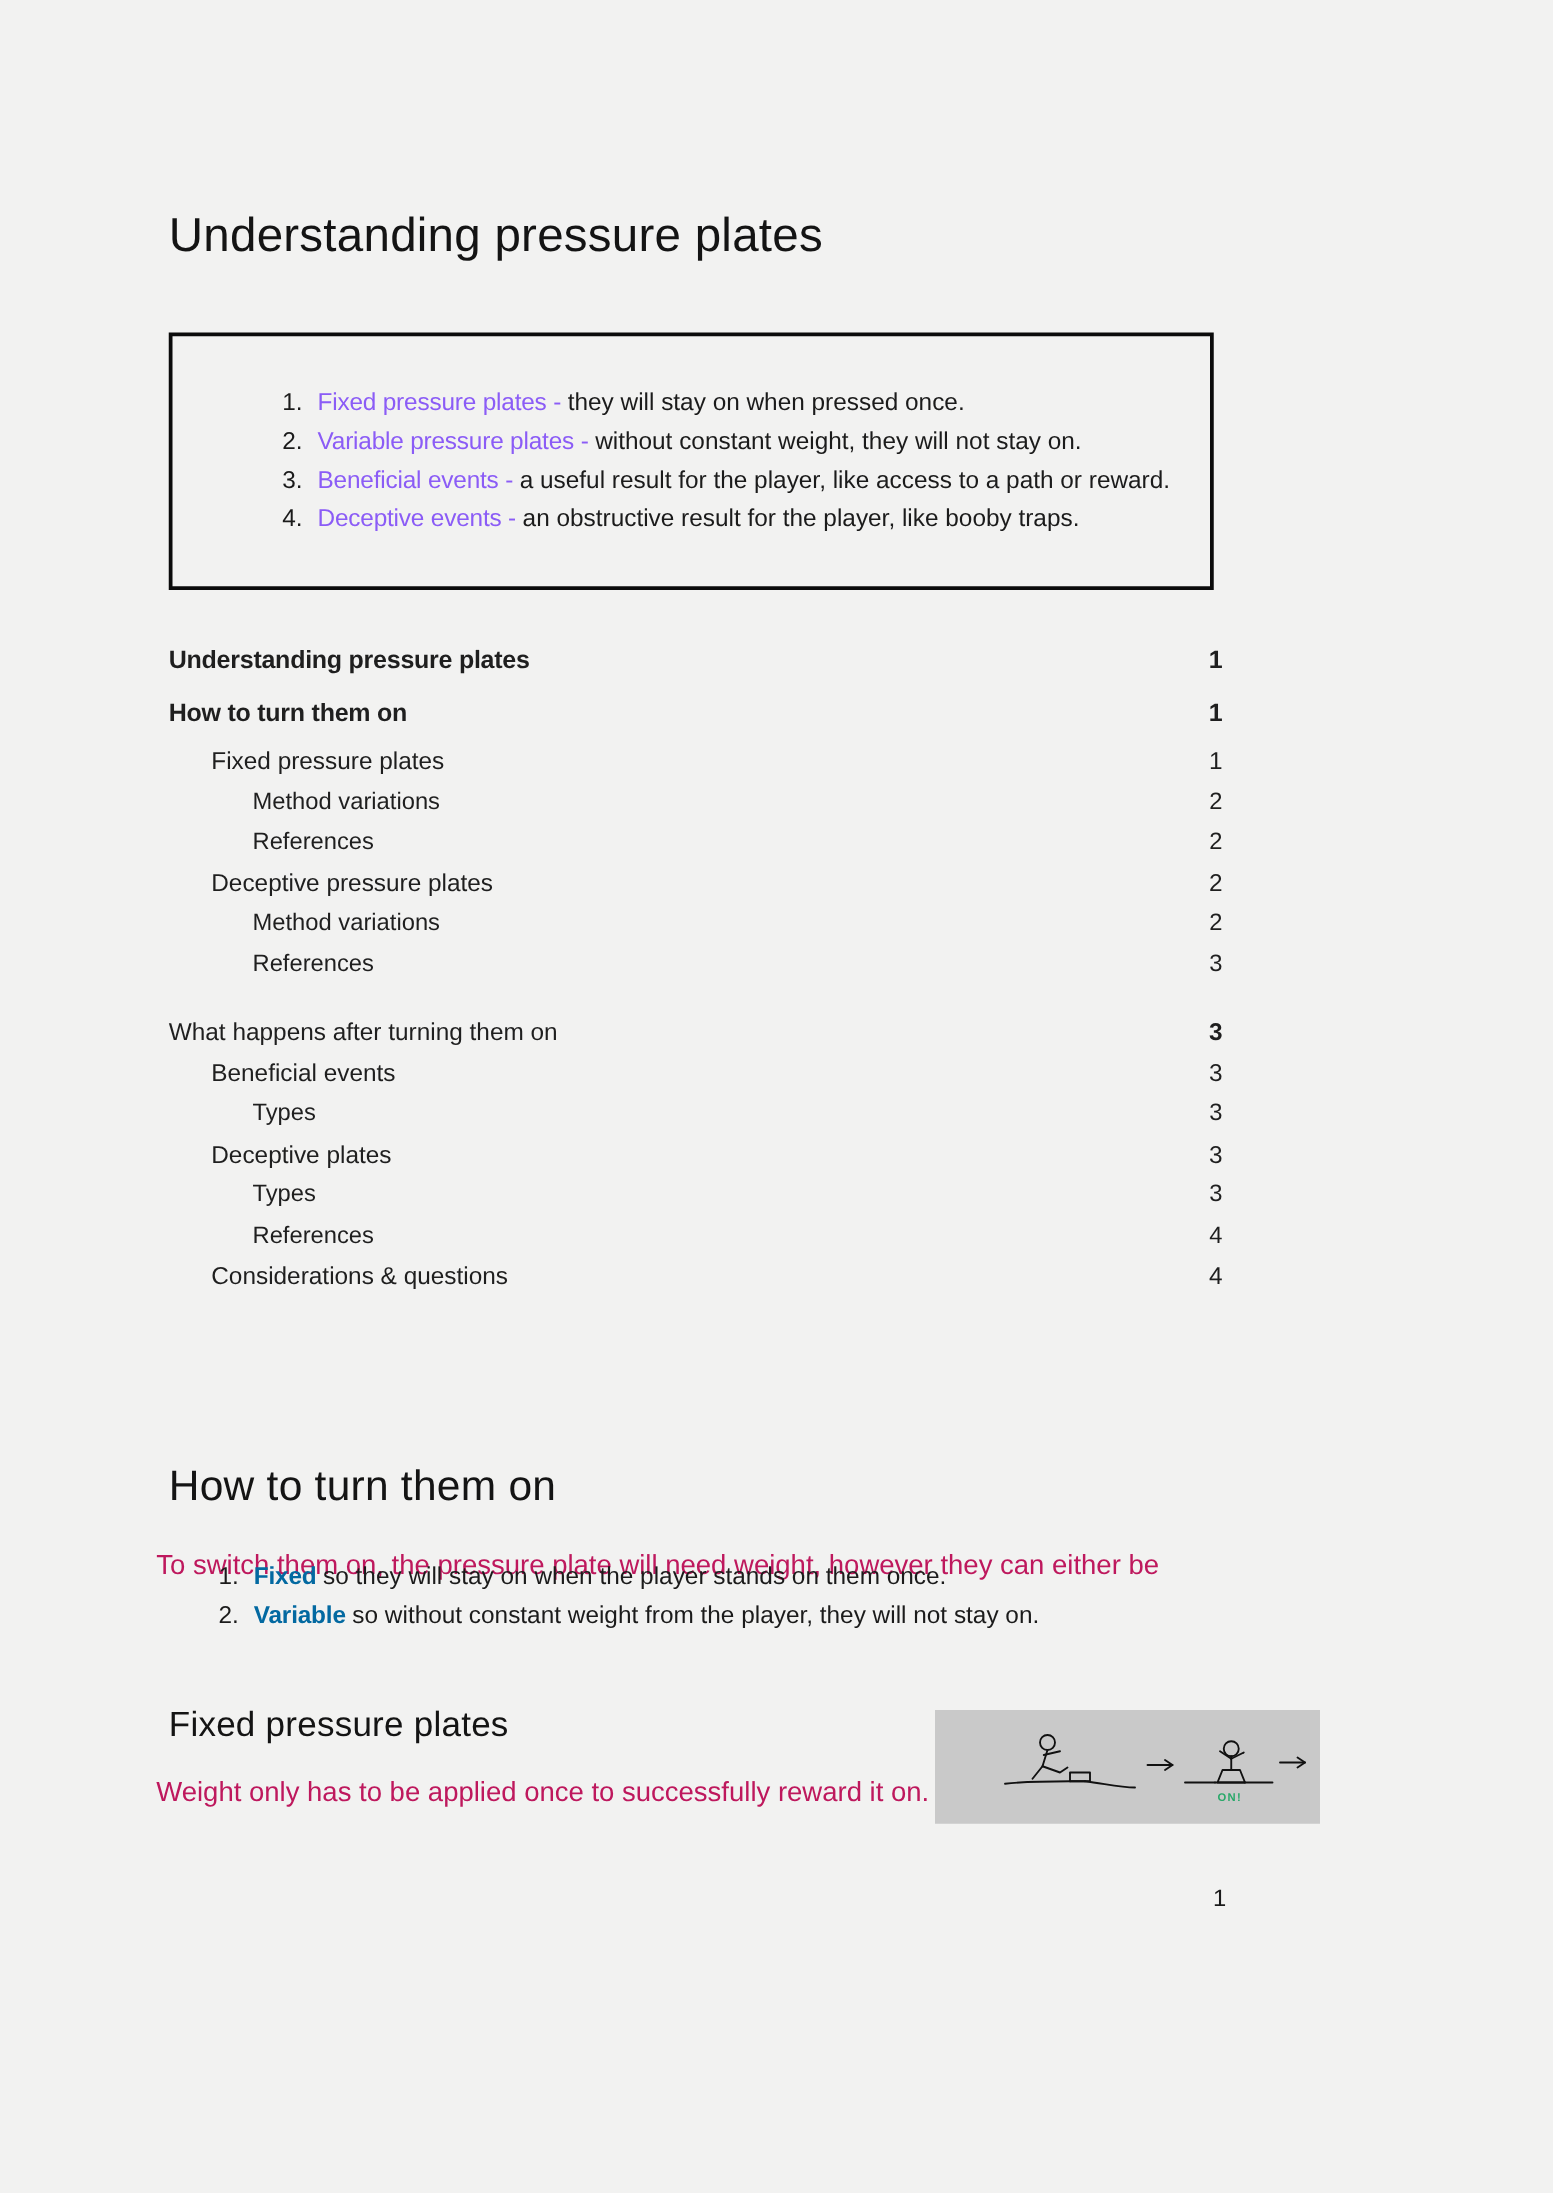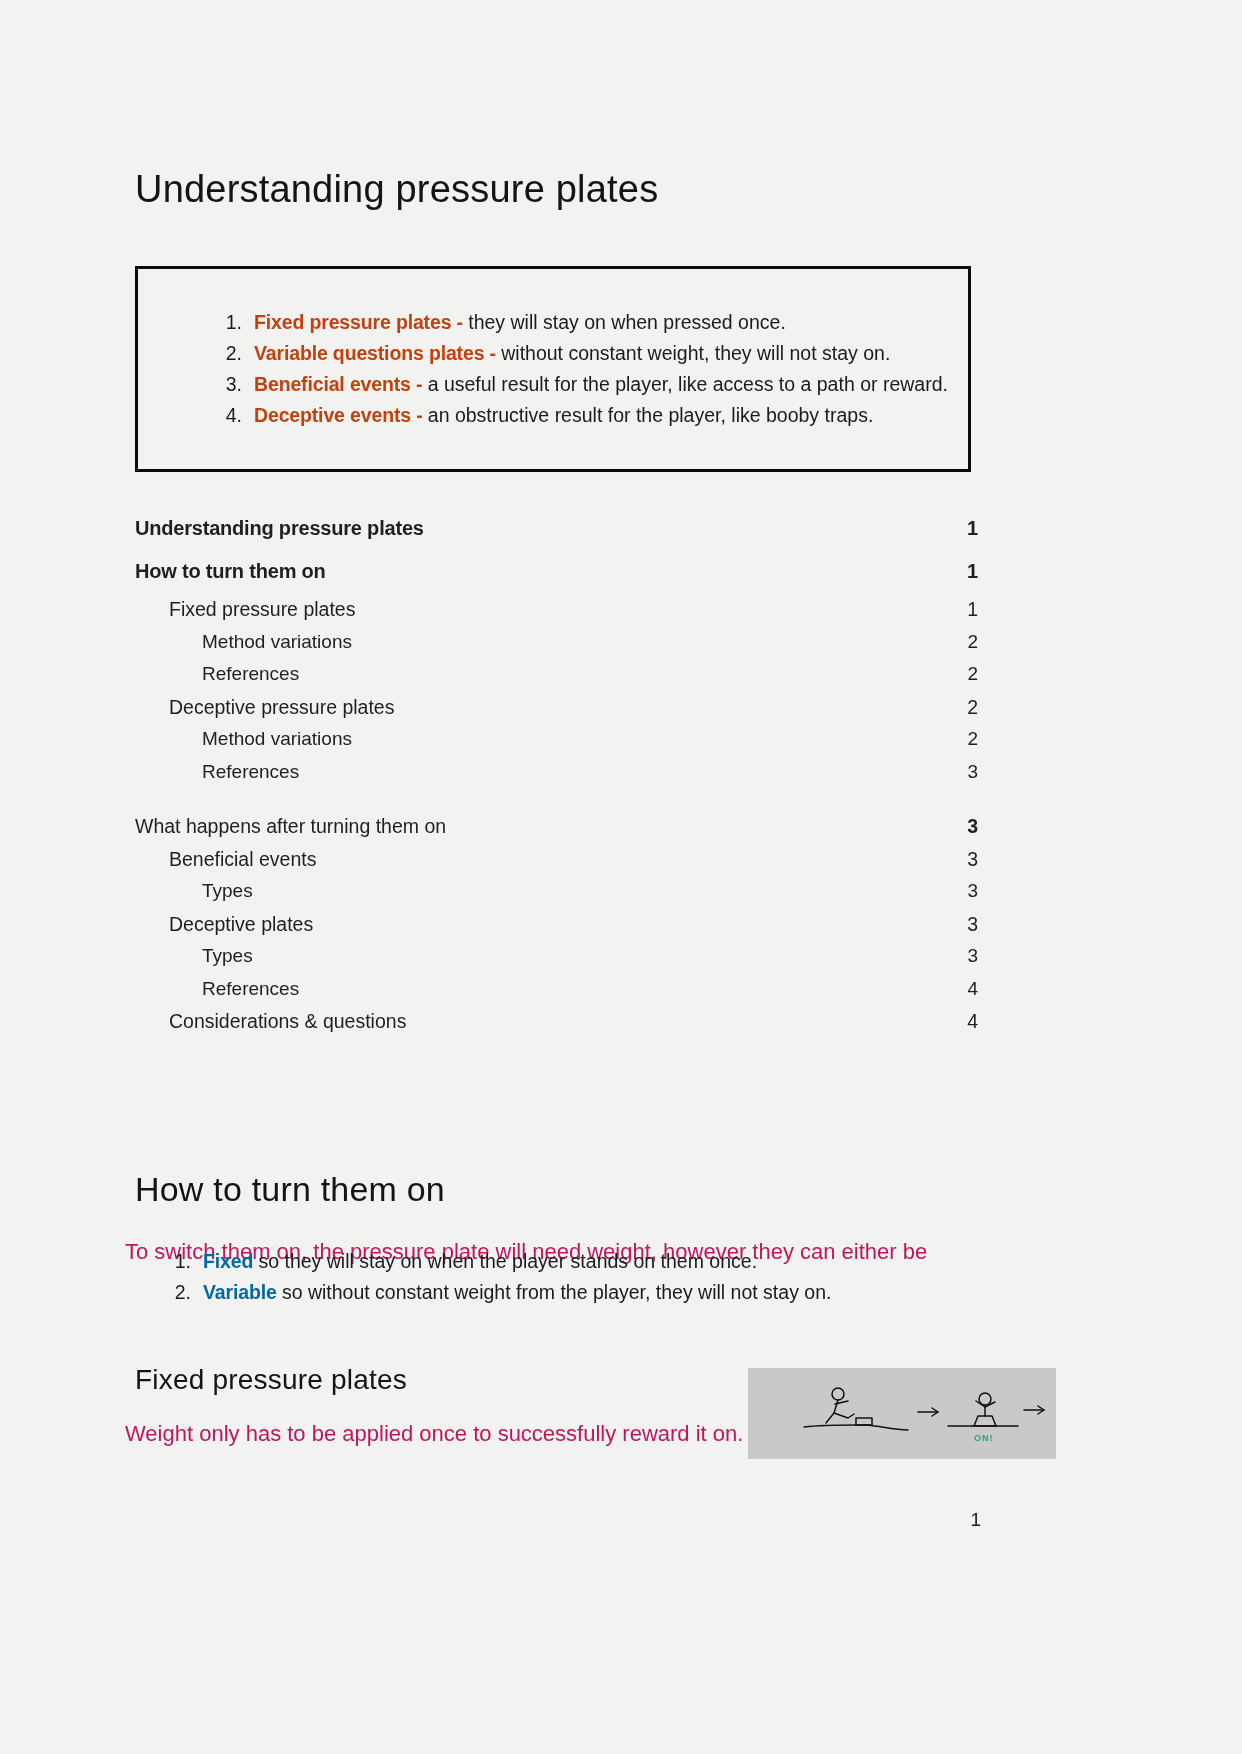--- a/index.html
+++ b/index.html
@@ -67,23 +67,23 @@
   }
   .callout-list li .num {
     position: absolute;
     left: 38px;
     top: 0;
     width: 26px;
     text-align: right;
     color: #1b1b1b;
   }
   .callout-list li .lead {
-    font-weight: 700;
+    font-weight: 400;
     letter-spacing: -0.15px;
-    color: #c2410c;
+    color: #8b5cf6;
   }
 
   
   .toc {
     position: absolute;
     left: 135px;
     top: 468px;
     width: 843px;
   }
   .toc-row {
@@ -215,21 +215,21 @@
 <div class="page">
 
   <div class="doc-title">Understanding pressure plates</div>
 
   <div class="callout">
     <ul class="callout-list">
       <li>
         <span class="num">1.</span><span class="lead">Fixed pressure plates - </span><span>they will stay on when pressed once.</span>
       </li>
       <li>
-        <span class="num">2.</span><span class="lead">Variable questions plates - </span><span>without constant weight, they will not stay on.</span>
+        <span class="num">2.</span><span class="lead">Variable pressure plates - </span><span>without constant weight, they will not stay on.</span>
       </li>
       <li>
         <span class="num">3.</span><span class="lead">Beneficial events - </span><span>a useful result for the player, like access to a path or reward.</span>
       </li>
       <li>
         <span class="num">4.</span><span class="lead">Deceptive events - </span><span>an obstructive result for the player, like booby traps.</span>
       </li>
     </ul>
   </div>
 

